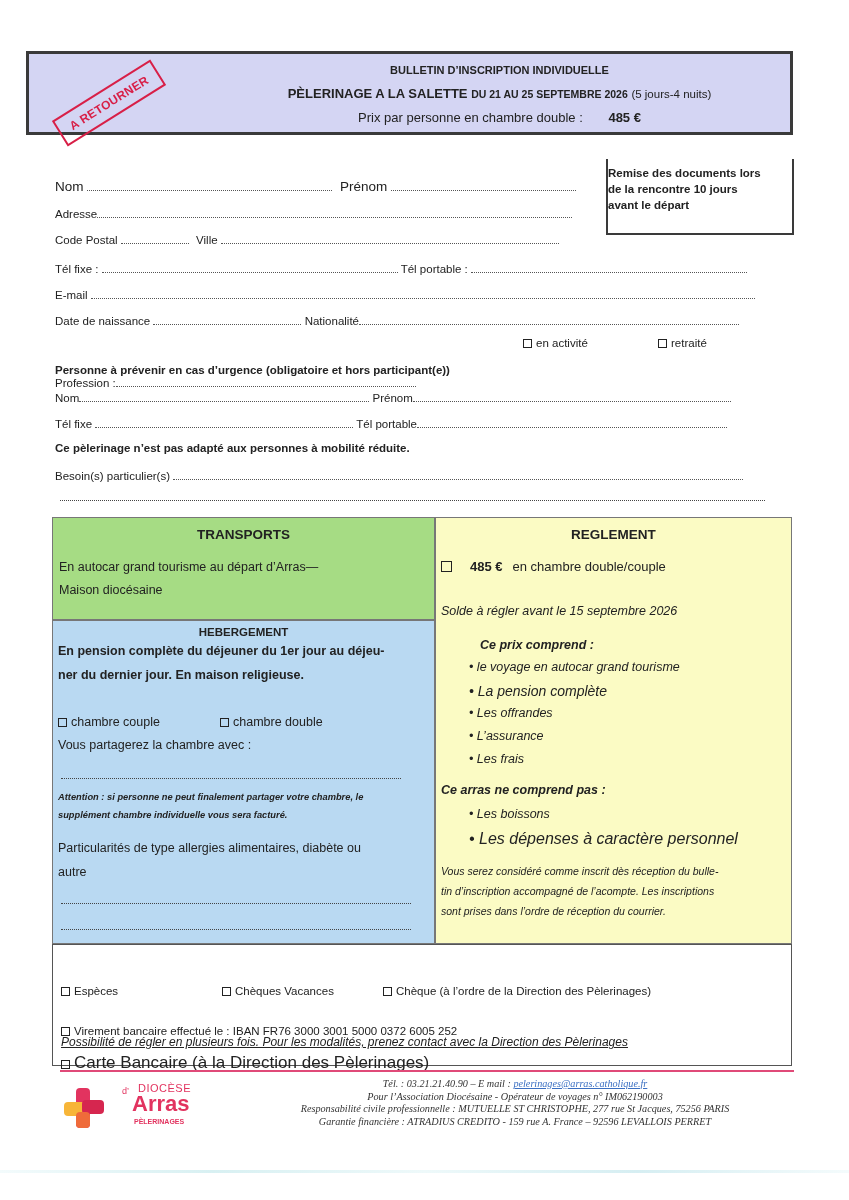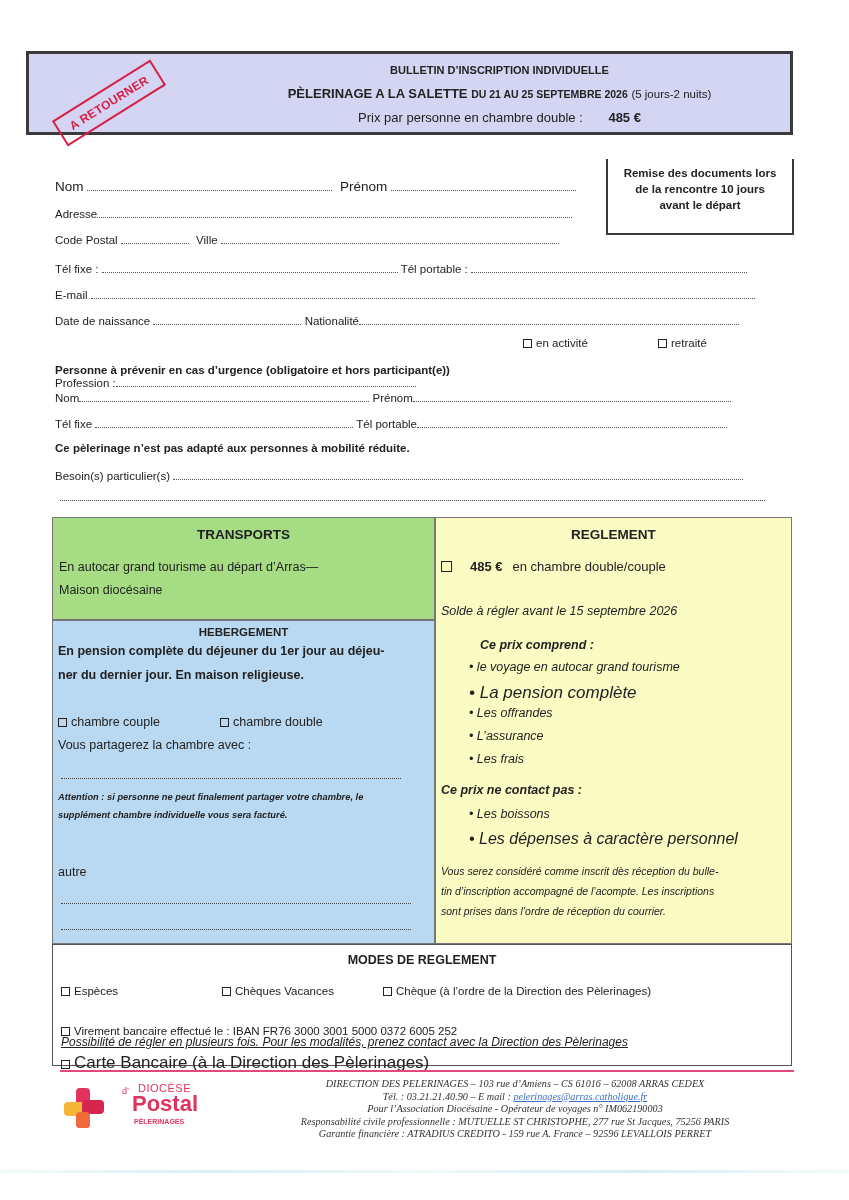--- a/index.html
+++ b/index.html
@@ -19,21 +19,21 @@
   #hdr-l3 .price { font-weight: bold; margin-left: 22px; }
   #hdr-l4 { top: 81px; font-size: 11.5px; }
   #hdr-l4 .date { color: #d0264a; font-weight: bold; }
   #stamp { left: 22px; top: 34px; width: 112px; height: 26px; border: 2px solid #d81f47;
     color: #d81f47; font-weight: bold; font-size: 12px; text-align: center; line-height: 26px;
     transform: rotate(-32deg); transform-origin: center; letter-spacing: 0.3px; }
 
   
   #remise-box { left: 606px; top: 159px; width: 188px; height: 76px; border: 2px solid #3a3a3a;
     border-top: none; background: #fff; box-sizing: border-box; font-size: 11.5px; font-weight: bold;
-    text-align: center; line-height: 16px; padding-top: 6px; }
+    line-height: 16px; padding-top: 6px; }
 
   
   .fl { position: absolute; font-size: 11.5px; white-space: nowrap; }
   .fl .dots { display: inline-block; border-bottom: 1px dotted #555; height: 10px; vertical-align: baseline; }
   .bold { font-weight: bold; }
   .cb { display: inline-block; width: 9px; height: 9px; border: 1.2px solid #222; vertical-align: -1px; margin-right: 4px; box-sizing: border-box; }
 
   
   #transports { left: 52px; top: 517px; width: 383px; height: 103px; background: #a6dc84; border: 1px solid #777; box-sizing: border-box; }
   #hebergement { left: 52px; top: 620px; width: 383px; height: 324px; background: #b9d9f2; border: 1px solid #777; box-sizing: border-box; }
@@ -53,21 +53,21 @@
   #bottom-fade { left: 0; top: 1170px; width: 849px; height: 3px; background: linear-gradient(90deg, #f3fbfc, #d8f0f2, #eef9fa, #d6eef2, #f4fbfc); }
 </style>
 </head>
 <body>
 
 <div id="header-box" class="abs">
   <div id="hdr-l1" class="line">BULLETIN D’INSCRIPTION INDIVIDUELLE</div>
   <div id="hdr-l2" class="line">
     <span>PÈLERINAGE A LA SALETTE</span>
     <span class="small">DU 21 AU 25 SEPTEMBRE 2026</span>
-    <span class="norm">(5 jours-2 nuits)</span>
+    <span class="norm">(5 jours-4 nuits)</span>
   </div>
   <div id="hdr-l3" class="line">
     <span>Prix par personne en chambre double :</span>
     <span class="price">485 €</span>
   </div>
   <div id="stamp" class="abs">A RETOURNER</div>
 </div>
 
 <div id="remise-box" class="abs">
   <div>Remise des documents lors</div>
@@ -144,50 +144,50 @@
   <div class="ptext" style="left:5px; top:94px; font-size:12.5px;">
     <span class="cb"></span><span>chambre couple</span>
   </div>
   <div class="ptext" style="left:167px; top:94px; font-size:12.5px;">
     <span class="cb"></span><span>chambre double</span>
   </div>
   <div class="ptext" style="left:5px; top:117px; font-size:12.5px;">Vous partagerez la chambre avec :</div>
   <div class="dotline" style="left:8px; top:157px; width:340px;"></div>
   <div class="ptext bold italic" style="left:5px; top:171px; font-size:9.3px;">Attention : si personne ne peut finalement partager votre chambre, le</div>
   <div class="ptext bold italic" style="left:5px; top:189px; font-size:9.3px;">supplément chambre individuelle vous sera facturé.</div>
+  <div class="ptext" style="left:5px; top:220px; font-size:12.5px;">Particularités de type allergies alimentaires, diabète ou</div>
   <div class="ptext" style="left:5px; top:244px; font-size:12.5px;">
     <span>autre</span>
     <span class="dots" style="width:302px; border-bottom:1px dotted #444;"></span>
   </div>
   <div class="dotline" style="left:8px; top:282px; width:350px;"></div>
   <div class="dotline" style="left:8px; top:308px; width:350px;"></div>
 </div>
 
 <div id="reglement" class="abs">
   <div class="ptitle" style="top:9px; font-size:13.5px;">REGLEMENT</div>
   <div class="ptext" style="left:5px; top:41px; font-size:13px;">
     <span class="cb" style="width:11px; height:11px; margin-right:18px;"></span><span class="bold" style="margin-right:10px;">485 €</span><span>en chambre double/couple</span>
   </div>
   <div class="ptext italic" style="left:5px; top:86px; font-size:12.5px;">Solde à régler avant le 15 septembre 2026</div>
   <div class="ptext bold italic" style="left:5px; top:120px; font-size:12.5px;margin-left:39px;">Ce prix comprend :</div>
   <div class="ptext italic" style="left:33px; top:142px; font-size:12.5px;">• <span>le voyage en autocar grand tourisme</span></div>
-  <div class="ptext italic" style="left:33px; top:165px; font-size:17px;">• <span>La pension complète</span></div>
+  <div class="ptext italic" style="left:33px; top:165px; font-size:14px;">• <span>La pension complète</span></div>
   <div class="ptext italic" style="left:33px; top:188px; font-size:12.5px;">• <span>Les offrandes</span></div>
   <div class="ptext italic" style="left:33px; top:211px; font-size:12.5px;">• <span>L’assurance</span></div>
   <div class="ptext italic" style="left:33px; top:234px; font-size:12.5px;">• <span>Les frais</span></div>
-  <div class="ptext bold italic" style="left:5px; top:265px; font-size:12.5px;">Ce prix ne contact pas :</div>
+  <div class="ptext bold italic" style="left:5px; top:265px; font-size:12.5px;">Ce arras ne comprend pas :</div>
   <div class="ptext italic" style="left:33px; top:289px; font-size:12.5px;">• <span>Les boissons</span></div>
   <div class="ptext italic" style="left:33px; top:312px; font-size:16px;">• <span>Les dépenses à caractère personnel</span></div>
   <div class="ptext italic" style="left:5px; top:347px; font-size:10.5px;">Vous serez considéré comme inscrit dès réception du bulle-</div>
   <div class="ptext italic" style="left:5px; top:367px; font-size:10.5px;">tin d’inscription accompagné de l’acompte. Les inscriptions</div>
   <div class="ptext italic" style="left:5px; top:387px; font-size:10.5px;">sont prises dans l’ordre de réception du courrier.</div>
 </div>
 
 <div id="modes" class="abs">
-  <div class="ptitle" style="top:8px; font-size:12.5px;">MODES DE REGLEMENT</div>
   <div class="ptext" style="left:8px; top:40px; font-size:11.5px;">
     <span class="cb"></span><span>Espèces</span>
   </div>
   <div class="ptext" style="left:169px; top:40px; font-size:11.5px;">
     <span class="cb"></span><span>Chèques Vacances</span>
   </div>
   <div class="ptext" style="left:330px; top:40px; font-size:11.5px;">
     <span class="cb"></span><span>Chèque (à l’ordre de la Direction des Pèlerinages)</span>
   </div>
   <div class="ptext" style="left:8px; top:76px; font-size:17px;margin-top:32px;">
@@ -204,23 +204,22 @@
 <div id="footer-rule" class="abs"></div>
 <div id="logo" class="abs">
   <svg width="44" height="44" viewBox="0 0 44 44" style="position:absolute; left:0; top:4px;">
     <rect x="14" y="2" width="14" height="40" rx="4" fill="#e2335f"></rect>
     <rect x="2" y="16" width="22" height="14" rx="4" fill="#f7b538"></rect>
     <rect x="20" y="14" width="22" height="14" rx="4" fill="#d6264f"></rect>
     <rect x="14" y="26" width="14" height="16" rx="4" fill="#ef6b3a"></rect>
   </svg>
   <div class="abs" style="left:76px; top:0px; font-size:11px; color:#e2335f; letter-spacing:0.5px;">DIOCÈSE</div>
   <div class="abs" style="left:60px; top:4px; font-size:9px; color:#e2335f;">d’</div>
-  <div class="abs" style="left:70px; top:9px; font-size:22px; color:#e2335f; font-weight:bold;">Postal</div>
+  <div class="abs" style="left:70px; top:9px; font-size:22px; color:#e2335f; font-weight:bold;">Arras</div>
   <div class="abs" style="left:72px; top:36px; font-size:7px; color:#e2335f; font-weight:bold;">PÈLERINAGES</div>
 </div>
 <div id="footer-text" class="abs">
-  <div>DIRECTION DES PELERINAGES – 103 rue d’Amiens – CS 61016 – 62008 ARRAS CEDEX</div>
   <div><span>Tél. : 03.21.21.40.90 – E mail :</span> <a>pelerinages@arras.catholique.fr</a></div>
   <div>Pour l’Association Diocésaine - Opérateur de voyages n° IM062190003</div>
   <div>Responsabilité civile professionnelle : MUTUELLE ST CHRISTOPHE, 277 rue St Jacques, 75256 PARIS</div>
   <div>Garantie financière : ATRADIUS CREDITO - 159 rue A. France – 92596 LEVALLOIS PERRET</div>
 </div>
 <div id="bottom-fade" class="abs"></div>
 
 </body></html>

